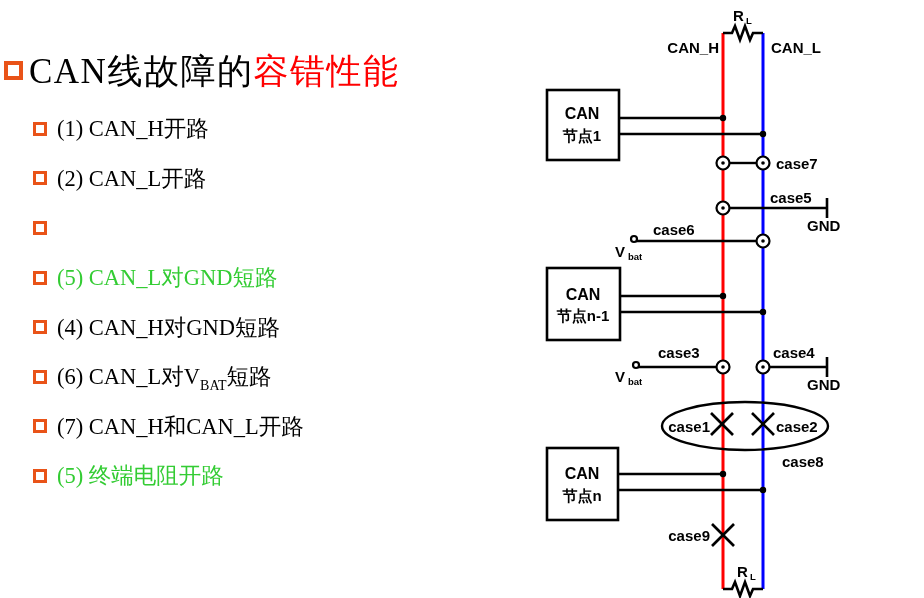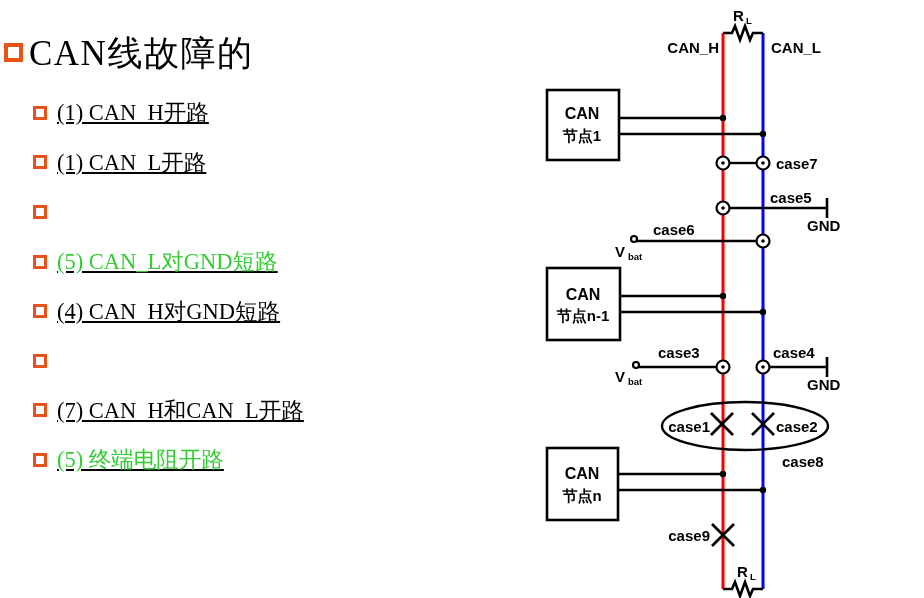--- a/index.html
+++ b/index.html
@@ -2,29 +2,29 @@
 <html style="--accent-red: #FF0000; --ok-green: #33CC33; --bullet-orange: #E95318; --line-red: #FF0000; --line-blue: #0000FF;"><head>
 <meta charset="utf-8">
 <style>
   html,body{margin:0;padding:0;}
   body{
     width:924px;height:598px;position:relative;overflow:hidden;background:#ffffff;
     font-family:"Liberation Serif","DejaVu Serif",serif;
   }
   
   .title-row{
-    position:absolute;left:4px;top:30px;display:flex;align-items:flex-start;
+    position:absolute;left:4px;top:48px;display:flex;align-items:flex-start;
     font-size:35px;letter-spacing:1.5px;color:#000;white-space:nowrap;
   }
   .title-bullet{
     flex:0 0 auto;width:11px;height:11px;margin:13px 6px 0 0;
     border:4px solid var(--bullet-orange,#E95318);background:#fff;
   }
   .title-red{color:var(--accent-red,#FF0000);}
-  .fault-list{position:absolute;left:33px;top:88px;width:480px;text-decoration:underline;}
+  .fault-list{position:absolute;left:33px;top:104px;width:480px;}
   .li{height:49.6px;display:flex;align-items:center;}
   .li-bullet{
     flex:0 0 auto;width:8px;height:8px;margin-right:10px;
     border:3px solid var(--bullet-orange,#E95318);background:#fff;
   }
   .li-text{font-size:22.5px;color:#000;white-space:nowrap;}
   .li-text sub{font-size:14px;line-height:0;}
   .li-text.green{color:var(--ok-green,#33CC33);}
   
   .diagram{position:absolute;left:530px;top:0;}
@@ -41,44 +41,46 @@
   .lbl-sub{font:700 9.5px "Liberation Sans","DejaVu Sans",sans-serif;fill:#000;}
   .lbl-node{font:700 16px "Liberation Sans","DejaVu Sans",sans-serif;fill:#000;}
   .lbl-node2{font:700 15px "Liberation Sans","DejaVu Sans",sans-serif;fill:#000;}
 </style>
 </head>
 <body>
 
 <div class="title-row">
   <span class="title-bullet"></span>
   <span>CAN线故障的</span>
+  <span class="title-red">容错性能</span>
 </div>
 
 <div class="fault-list">
   <div class="li">
     <span class="li-bullet"></span>
     <span class="li-text"><span>(1) CAN_H开路</span><sub></sub><span></span></span>
   </div>
   <div class="li">
     <span class="li-bullet"></span>
-    <span class="li-text"><span>(1) CAN_L开路</span><sub></sub><span></span></span>
+    <span class="li-text"><span>(2) CAN_L开路</span><sub></sub><span></span></span>
   </div>
   <div class="li">
     <span class="li-bullet"></span>
   </div>
   <div class="li">
     <span class="li-bullet"></span>
     <span class="li-text green"><span>(5) CAN_L对GND短路</span><sub></sub><span></span></span>
   </div>
   <div class="li">
     <span class="li-bullet"></span>
     <span class="li-text"><span>(4) CAN_H对GND短路</span><sub></sub><span></span></span>
   </div>
   <div class="li">
     <span class="li-bullet"></span>
+    <span class="li-text"><span>(6) CAN_L对V</span><sub>BAT</sub><span>短路</span></span>
   </div>
   <div class="li">
     <span class="li-bullet"></span>
     <span class="li-text"><span>(7) CAN_H和CAN_L开路</span><sub></sub><span></span></span>
   </div>
   <div class="li">
     <span class="li-bullet"></span>
     <span class="li-text green"><span>(5) 终端电阻开路</span><sub></sub><span></span></span>
   </div>
 </div>

